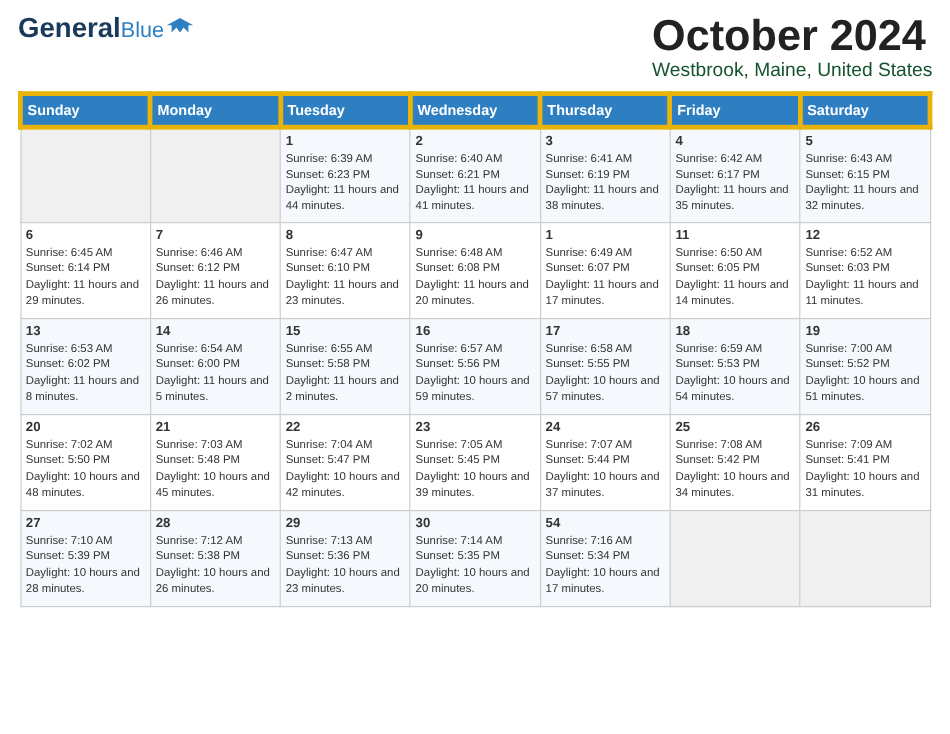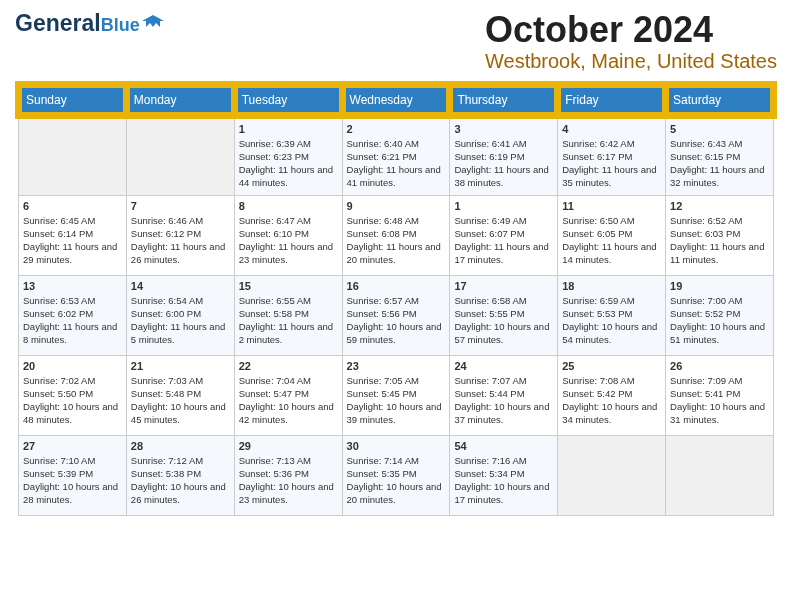--- a/index.html
+++ b/index.html
@@ -29,36 +29,36 @@
     .title-section {
       text-align: left;
     }
     .calendar-title {
       font-size: 36px;
       font-weight: bold;
       color: #222;
       line-height: 1.1;
     }
     .calendar-subtitle {
-      font-size: 20px;
-      color: #a16207;
+      font-size: 16px;
+      color: #14532d;
     }
     table {
       width: 100%;
       border-collapse: collapse;
       table-layout: fixed;
     }
     thead tr th {
       background: #2d7fc1;
       color: #fff;
       font-size: 12px;
-      font-weight: normal;
+      font-weight: bold;
       padding: 5px 4px;
       text-align: left;
-      border: 7px solid #eab308;
+      border: 4px solid #eab308;
     }
     tbody tr td {
       border: 1px solid #ccc;
       vertical-align: top;
       padding: 4px 4px 4px 4px;
       font-size: 10px;
       color: #333;
       height: 80px;
       background: #fff;
     }
@@ -83,21 +83,21 @@
       background: #f0f0f0 !important;
     }
   </style>
 </head>
 <body>
 
 <div class="header-section">
   <div class="logo">
     <div class="logo-row">
       <div>
-        <span style="font-size:23px;font-weight:bold;color:#1a3a5c;">General</span><span style="font-size:18px;font-weight:bold;color:#2d7fc1;">Blue</span>
+        <span style="font-size:23px;font-weight:bold;color:#1a3a5c;">General</span><span style="font-size:18px;font-weight:normal;color:#2d7fc1;">Blue</span>
       </div>
       <svg width="22" height="22" viewBox="0 0 22 22">
         <polygon points="11,2 22,8 18,8 18,14 14,10 11,14 8,10 4,14 4,8 0,8" fill="#2d7fc1"></polygon>
       </svg>
     </div>
   </div>
   <div class="title-section">
     <div class="calendar-title">October 2024</div>
     <div class="calendar-subtitle">Westbrook, Maine, United States</div>
   </div>

